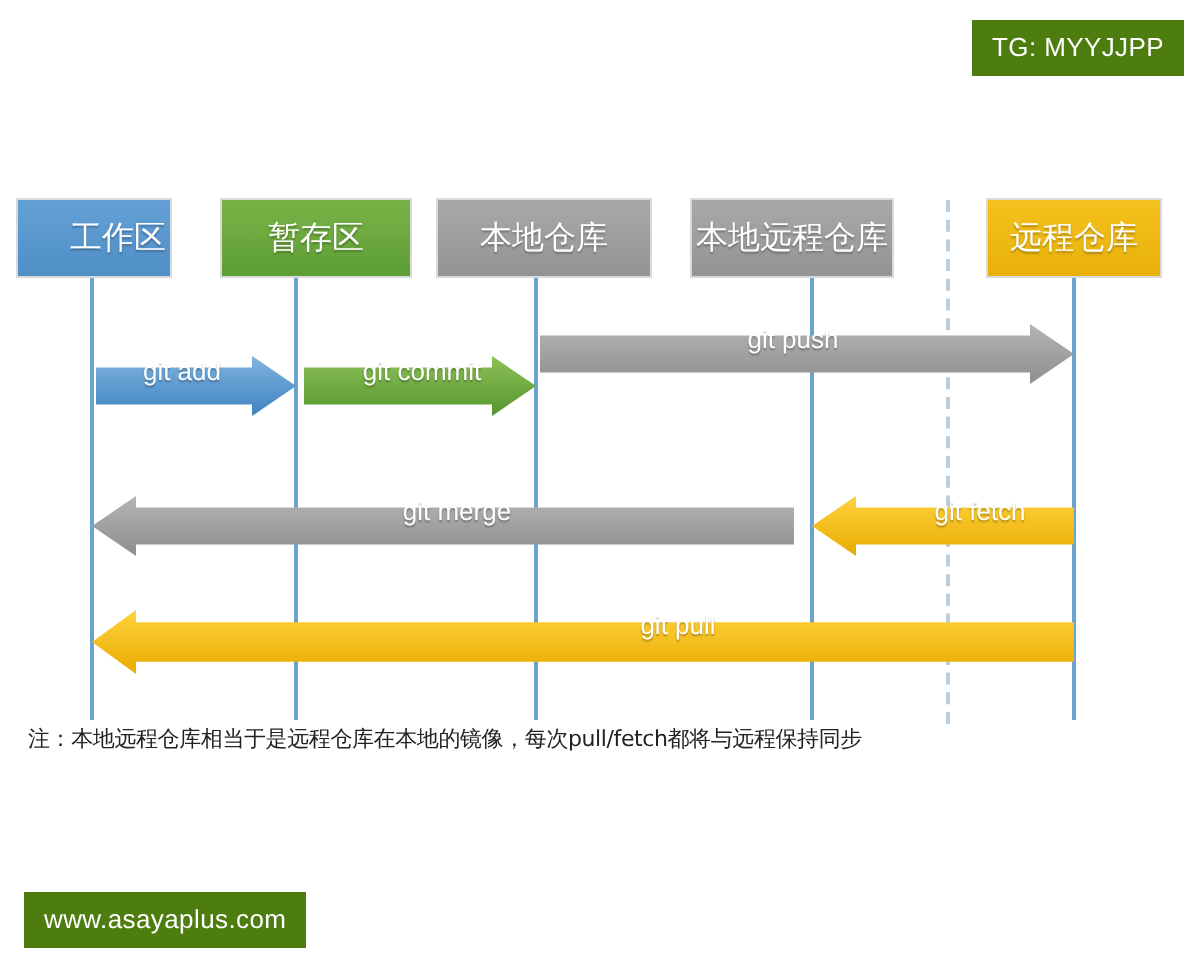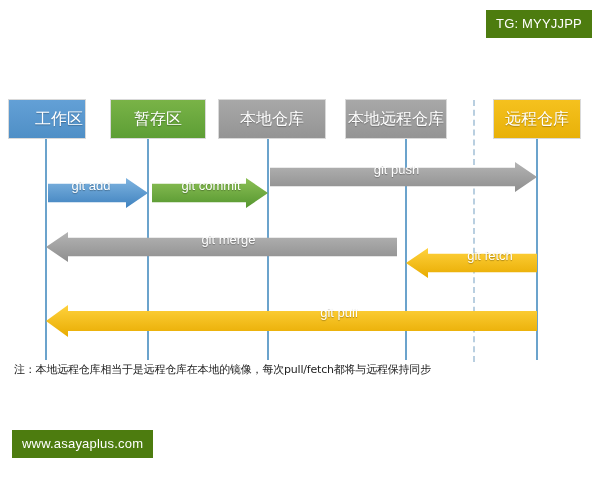--- a/index.html
+++ b/index.html
@@ -33,21 +33,21 @@
     letter-spacing: 0.2px;
     padding: 7px 10px 8px 10px;
     white-space: nowrap;
   }
   #tg-badge {
     right: 8px;
     top: 10px;
   }
   #site-badge {
     left: 12px;
-    bottom: 22px;
+    bottom: 6px;
   }
 
   
   .lifeline {
     position: absolute;
     width: 2px;
     background: #6ba3cc;
     top: 132px;
     height: 228px;
   }
@@ -188,21 +188,21 @@
           <defs>
             <linearGradient id="ag2" x1="0" y1="0" x2="0" y2="1">
               <stop offset="0%" stop-color="#b4b4b4"></stop>
               <stop offset="100%" stop-color="#8e8e8e"></stop>
             </linearGradient>
           </defs>
           <path d="M0,5.699999999999999 L245,5.699999999999999 L245,0 L267,15 L245,30 L245,24.3 L0,24.3 Z" fill="url(#ag2)"></path>
         </svg>
         <span class="alabel">git push</span>
       </div>
-      <div class="arrow left" style="left: 46px; top: 232px; width: 351px; height: 30px;">
+      <div class="arrow left" style="left: 46px; top: 248px; width: 351px; height: 30px;">
         <svg width="351" height="30" viewBox="0 0 351 30">
           <defs>
             <linearGradient id="ag3" x1="0" y1="0" x2="0" y2="1">
               <stop offset="0%" stop-color="#b4b4b4"></stop>
               <stop offset="100%" stop-color="#8e8e8e"></stop>
             </linearGradient>
           </defs>
           <path d="M351,5.699999999999999 L22,5.699999999999999 L22,0 L0,15 L22,30 L22,24.3 L351,24.3 Z" fill="url(#ag3)"></path>
         </svg>
         <span class="alabel">git merge</span>

